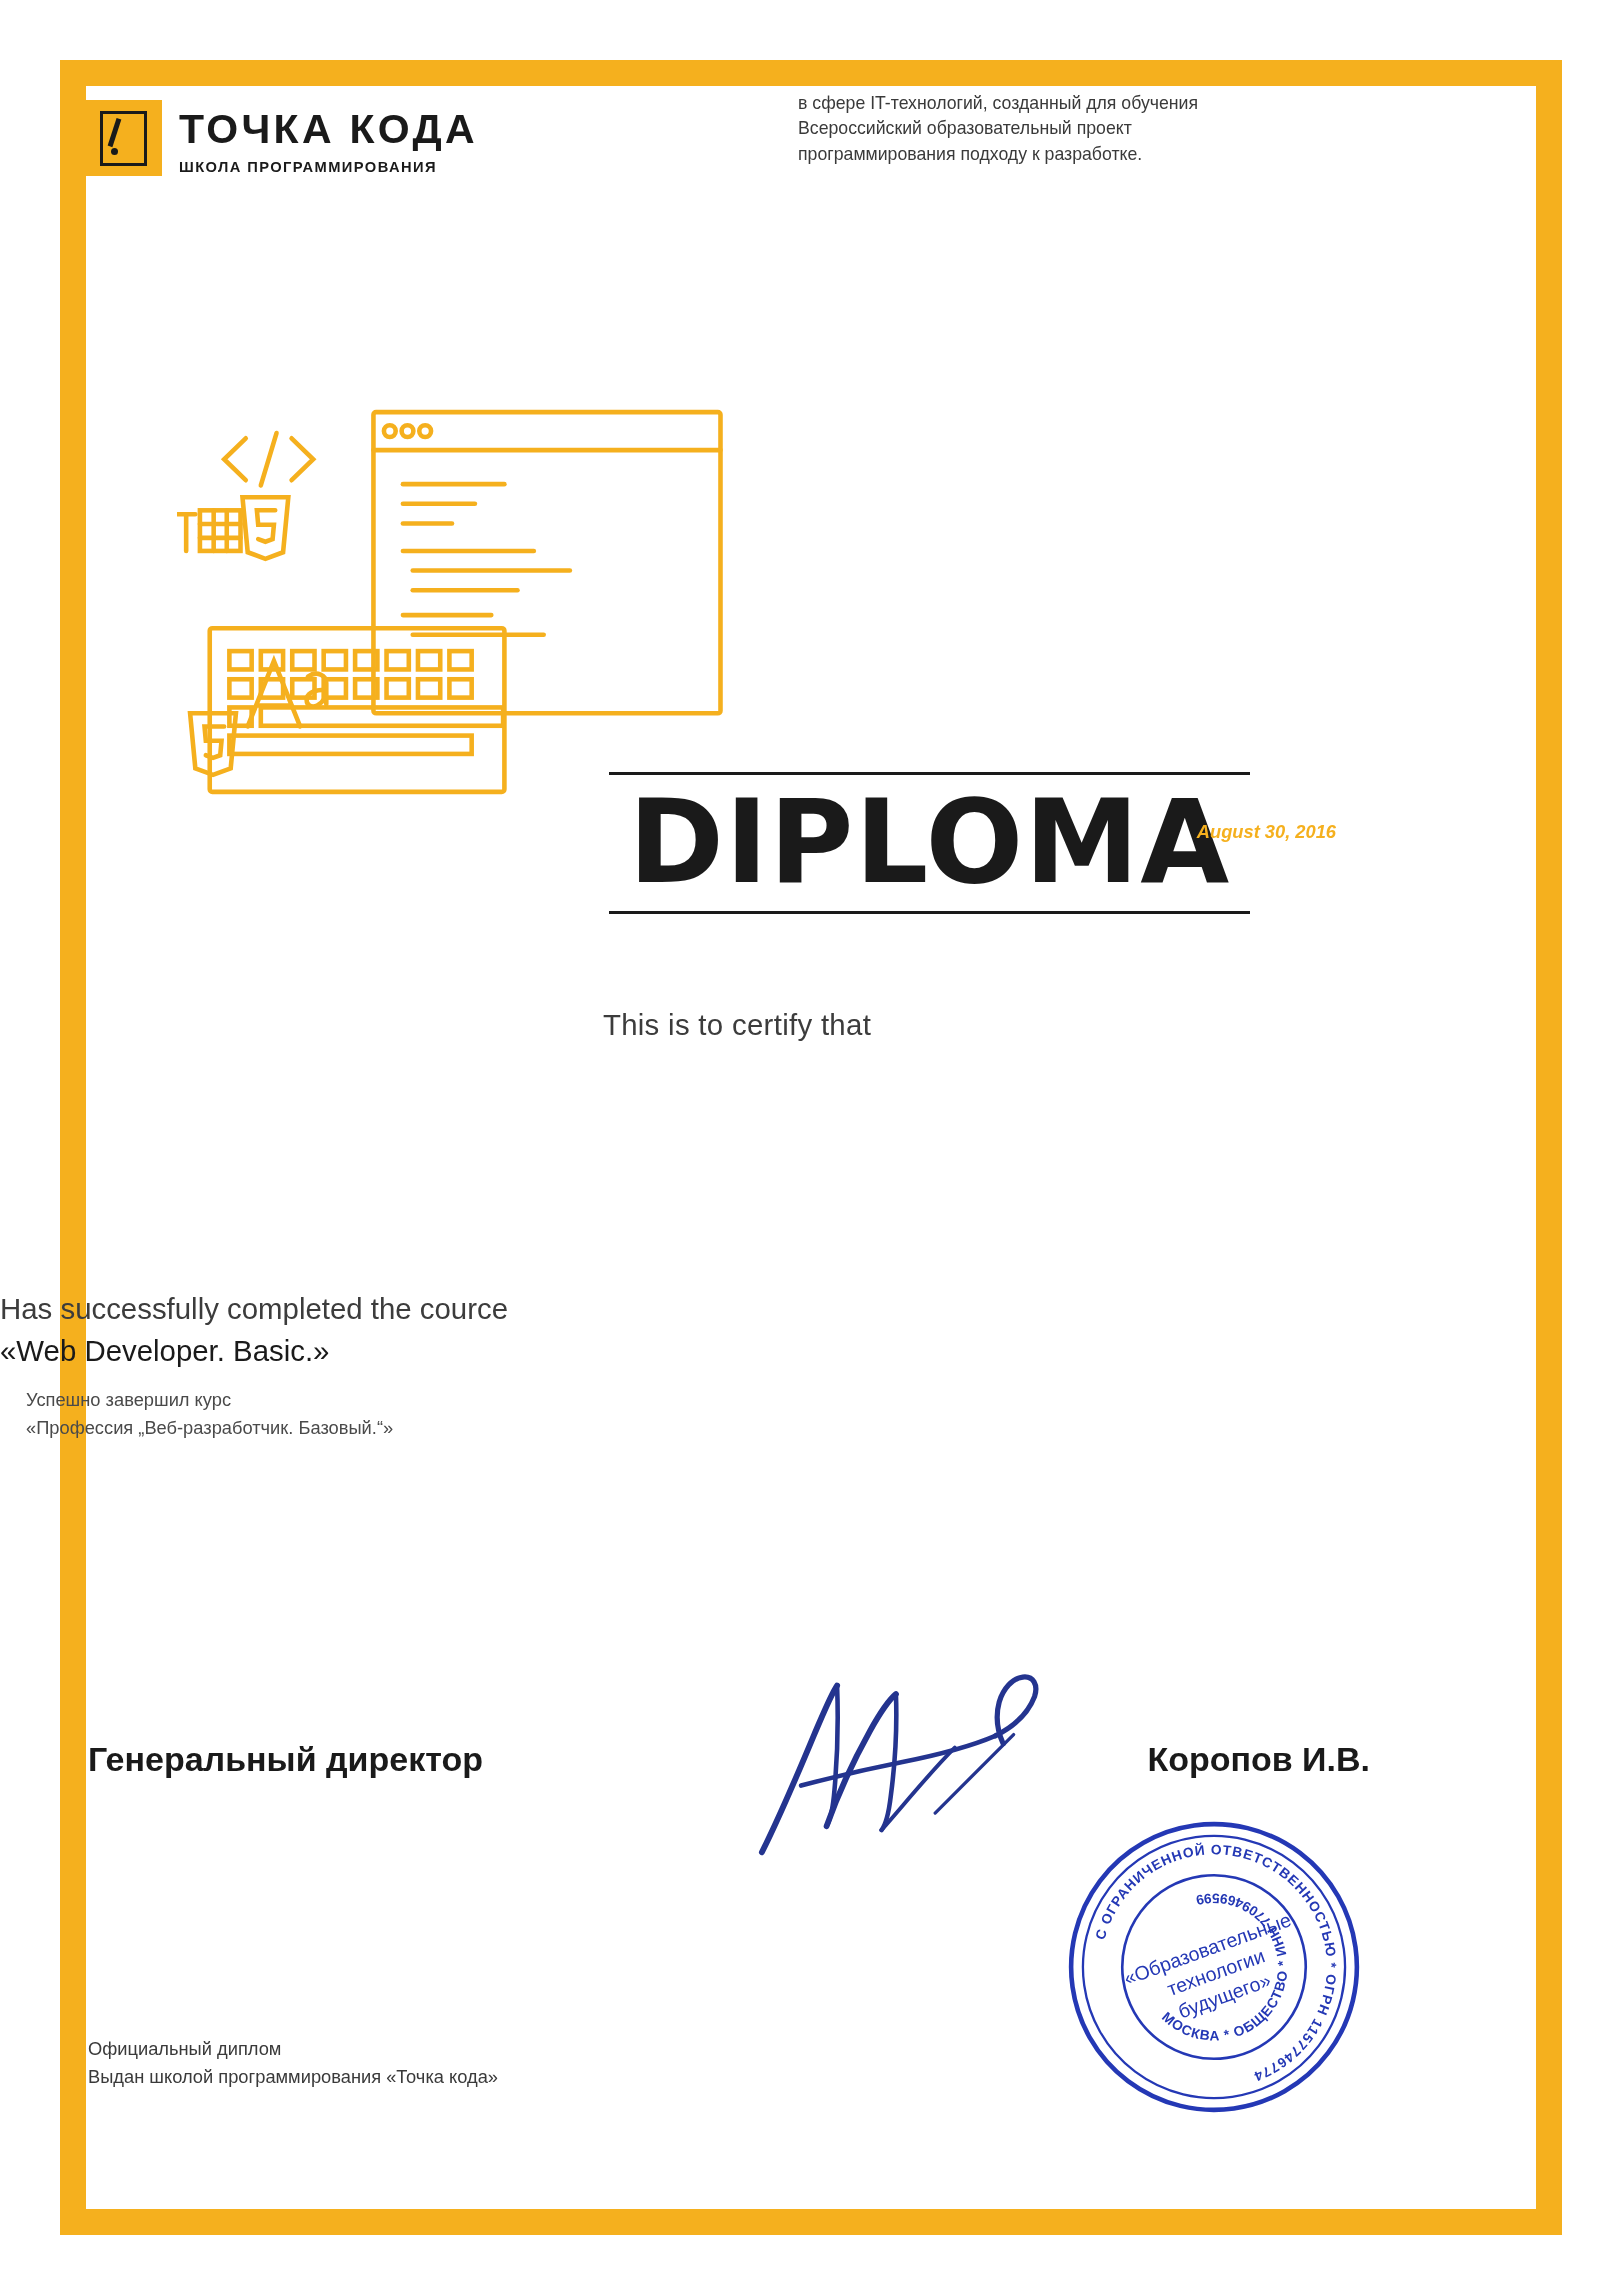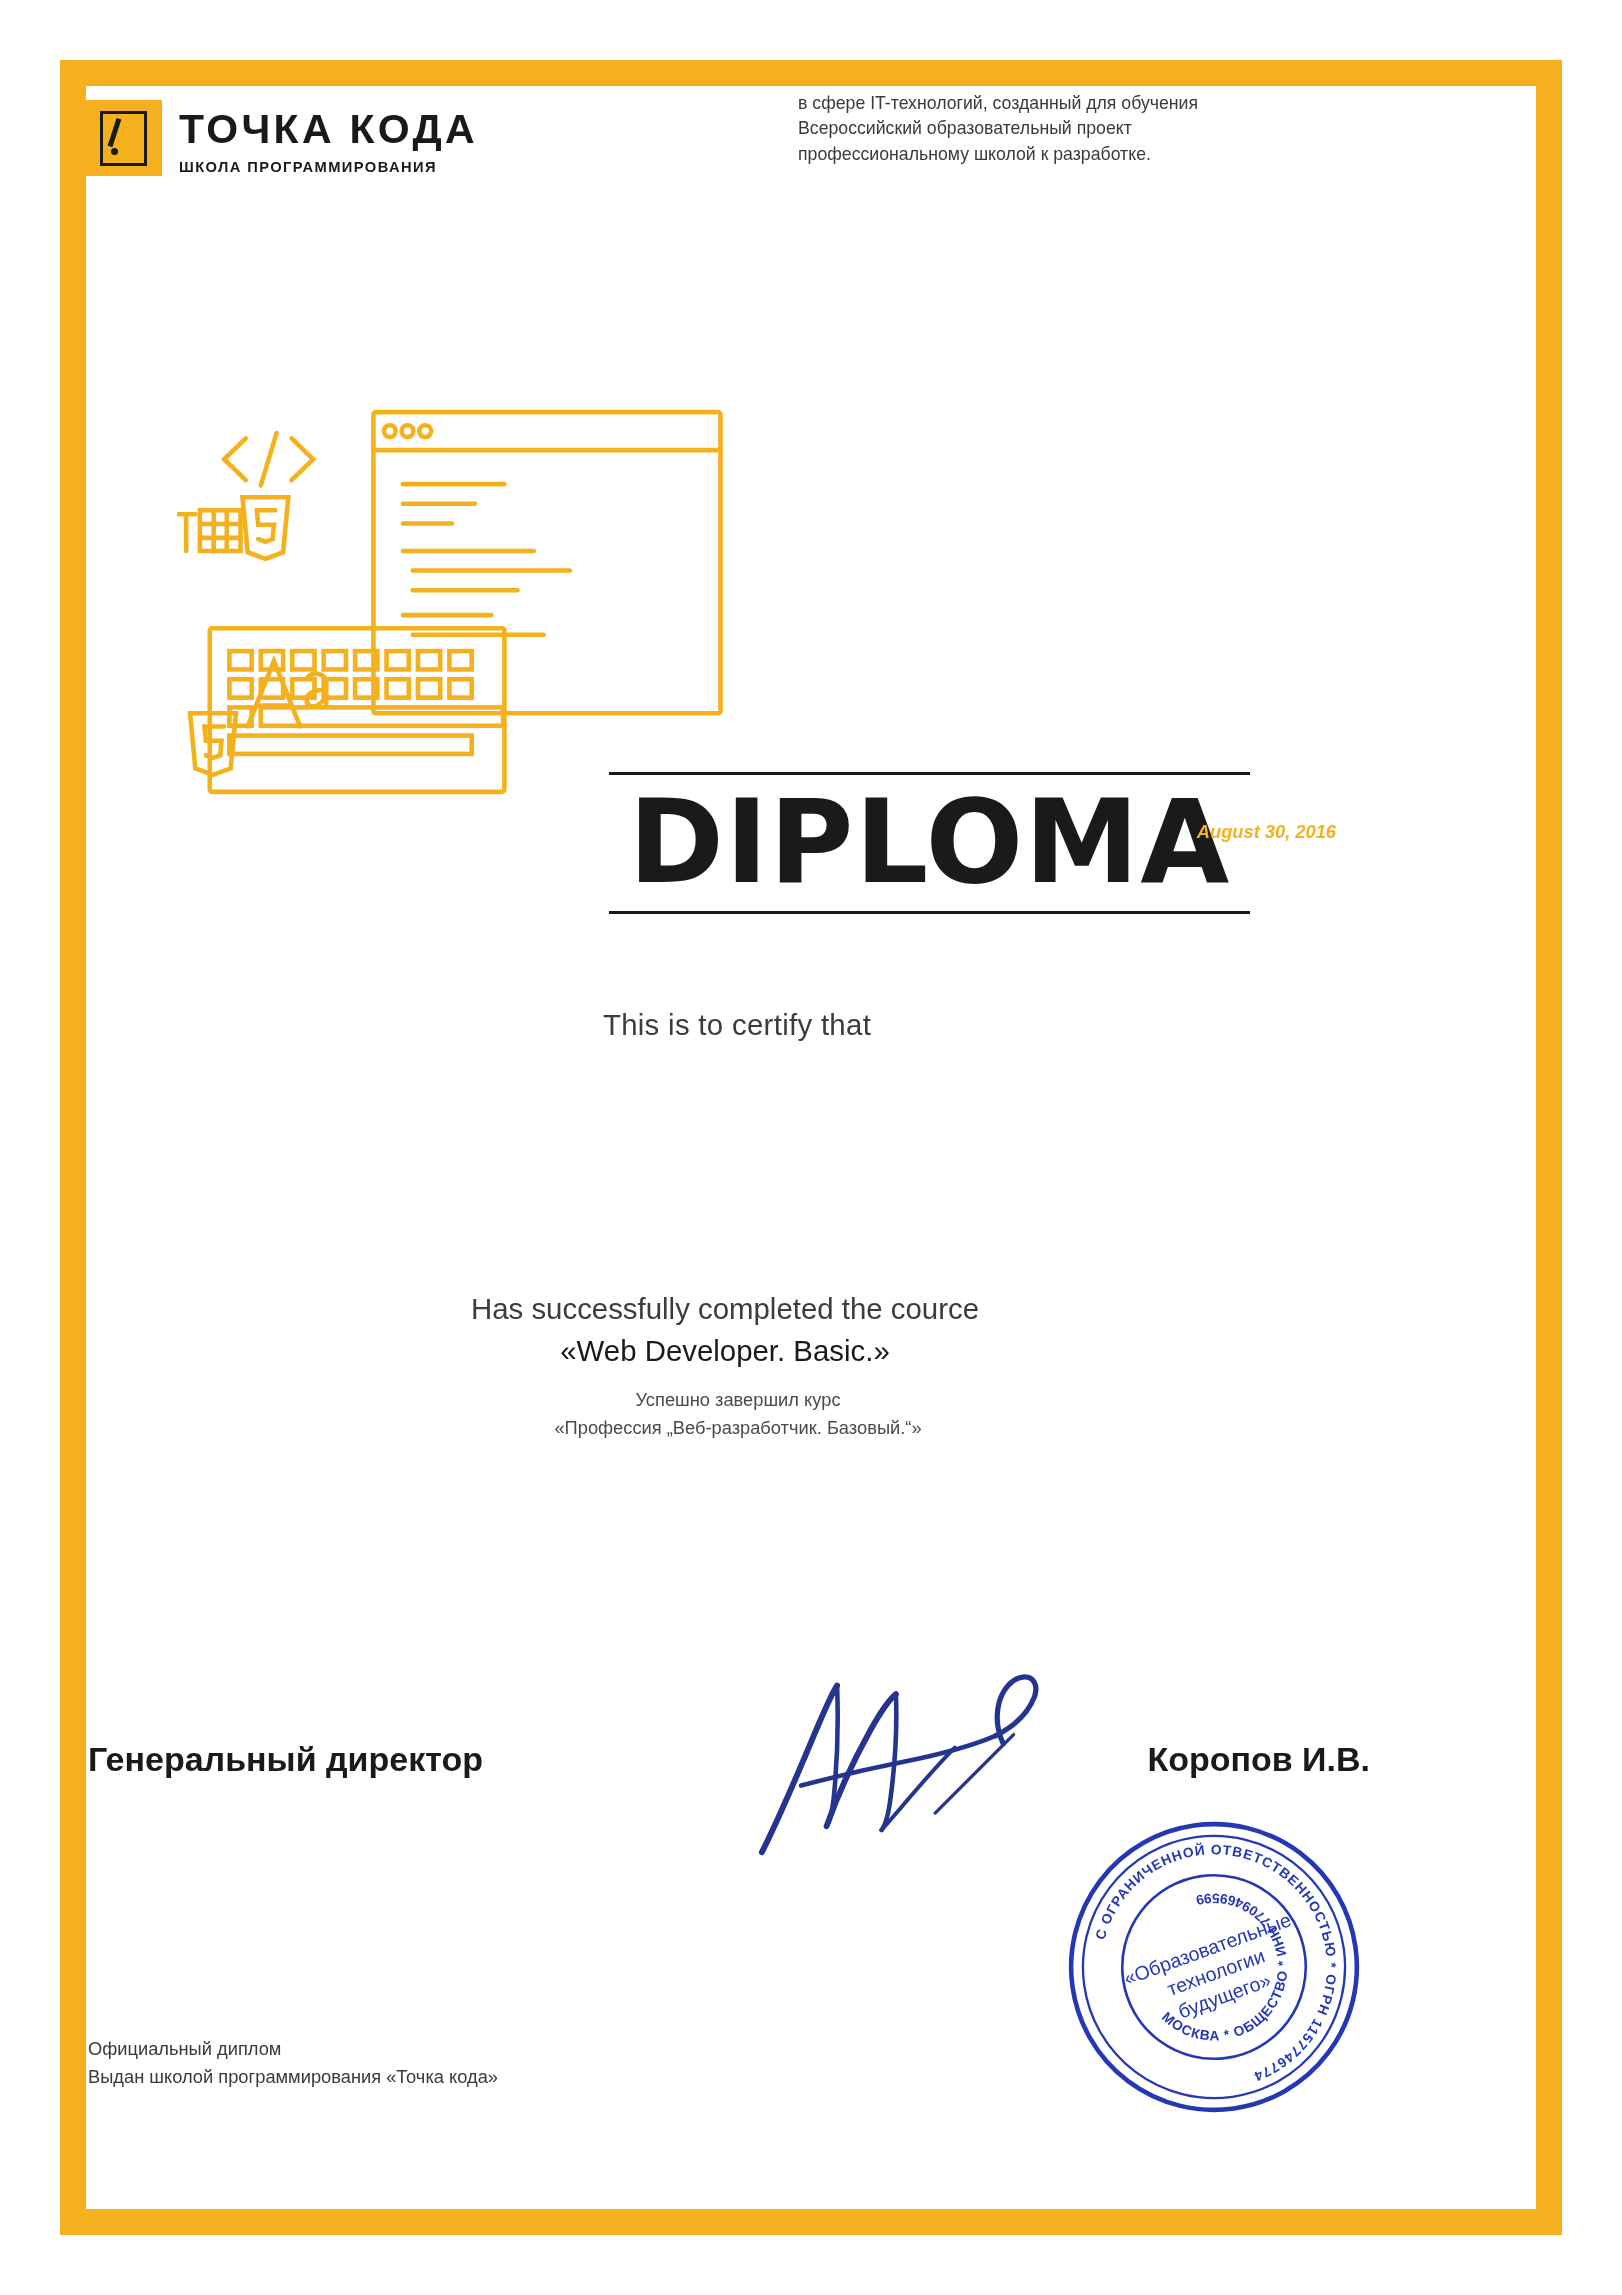--- a/index.html
+++ b/index.html
@@ -174,21 +174,20 @@
     font-size: 18.3px;
     color: #4a4a4a;
     margin-top: 6.5px;
   }
   
   .course {
     position: absolute;
     left: 0;
     top: 1292px;
     width: 1450px;
-    text-align: center;
   }
   .course-en {
     font-size: 29.4px;
     color: #3c3c3c;
   }
   .course-en-name {
     font-size: 29.4px;
     font-weight: normal;
     color: #1a1a1a;
     margin-top: 7.9px;
@@ -265,21 +264,21 @@
         <div class="logo-dot"></div>
       </div>
       <div class="logo-text">
         <div class="logo-title">ТОЧКА КОДА</div>
         <div class="logo-sub">ШКОЛА ПРОГРАММИРОВАНИЯ</div>
       </div>
     </div>
     <div class="header-desc">
       <div>в сфере IT-технологий, созданный для обучения</div>
       <div>Всероссийский образовательный проект</div>
-      <div>профессиональному школой к разработке.</div>
+      <div>программирования подходу к разработке.</div>
     </div>
   </div>
 
   <div class="illustration">
     <svg width="681" height="609" viewBox="0 0 1040 930" fill="none" xmlns="http://www.w3.org/2000/svg">
       <g stroke="#F5B01E" stroke-width="7" fill="none" stroke-linecap="round">
 
         <rect x="300" y="20" width="530" height="460" rx="4"></rect>
         <line x1="300" y1="78" x2="830" y2="78"></line>
         <circle cx="325" cy="49" r="9"></circle>

